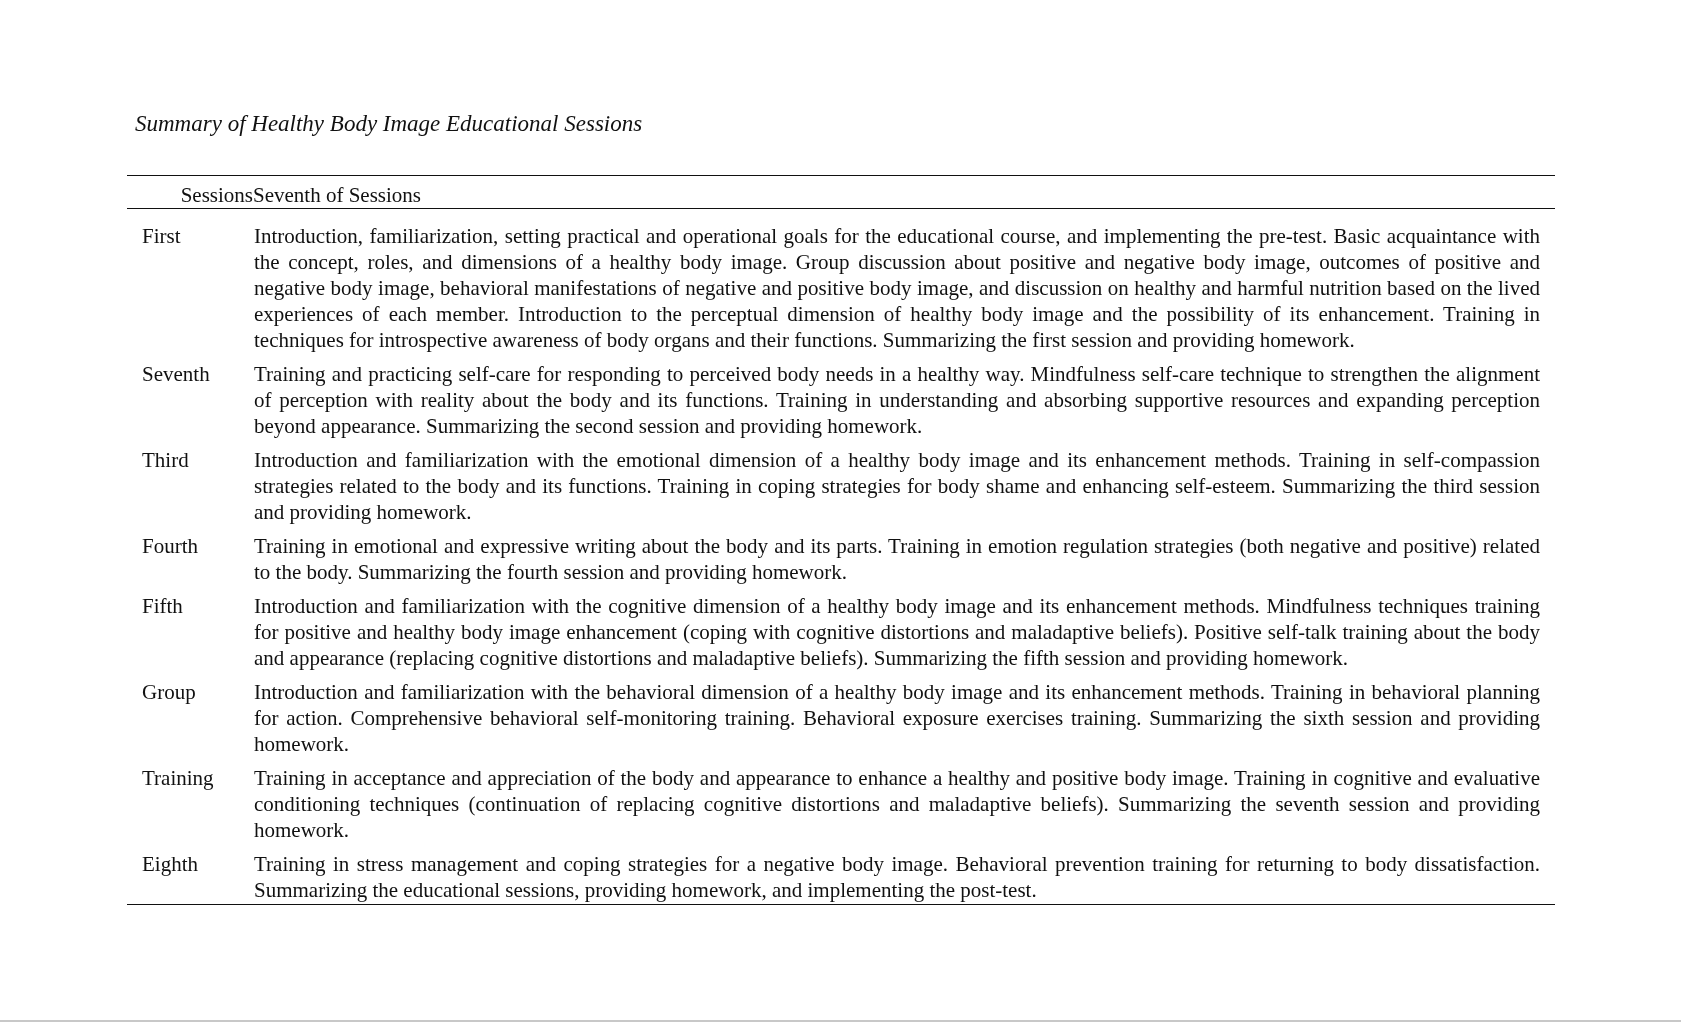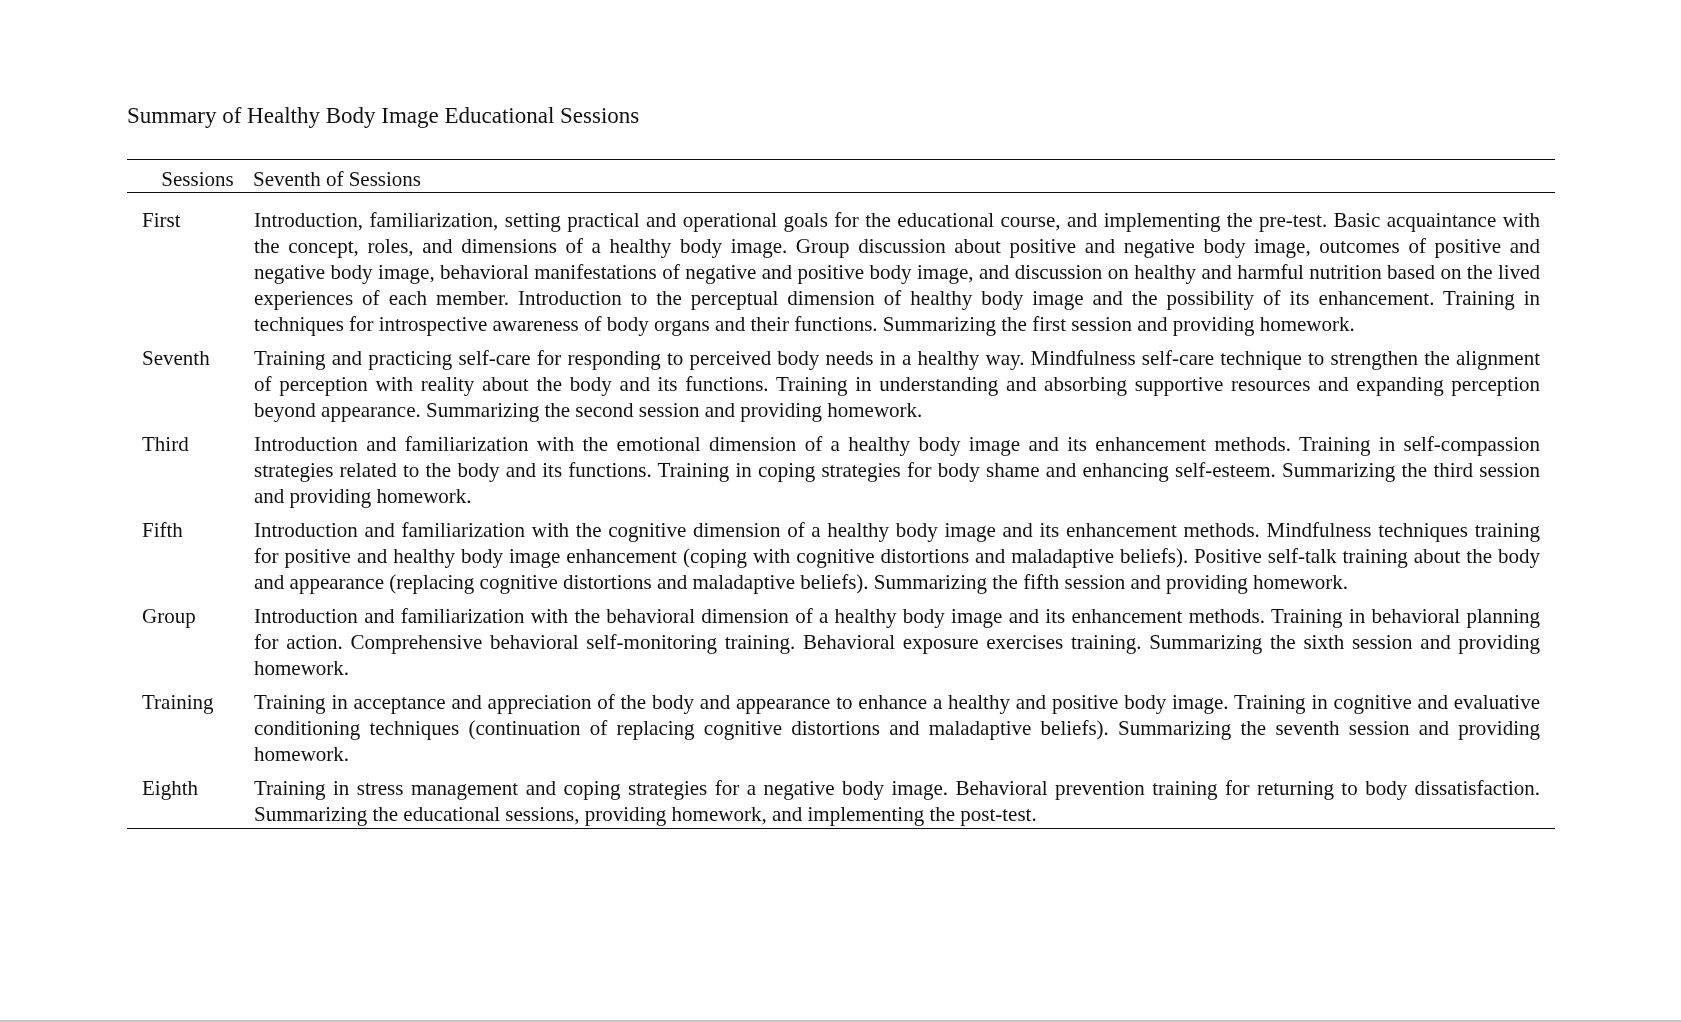--- a/index.html
+++ b/index.html
@@ -15,37 +15,38 @@
       font-family: "Liberation Serif", "DejaVu Serif", serif;
       color: #111111;
     }
     .page {
       position: absolute;
       left: 127px;
       top: 98px;
       width: 1428px;
     }
     .table-title {
+      font-style: italic;
       font-size: 23px;
       line-height: 36px;
-      margin: 0;
+      margin: 8px;
       height: 61px;
       color: #111;
     }
     table.sessions-table {
       width: 1428px;
       border-collapse: collapse;
       border-top: 1.5px solid #111;
       border-bottom: 1.5px solid #111;
       font-size: 21px;
       line-height: 26px;
     }
     table.sessions-table thead th {
       font-weight: normal;
-      text-align: center;
+      text-align: right;
       padding: 6px 0 0 0;
       height: 25px;
       border-bottom: 1.5px solid #111;
       vertical-align: top;
     }
     table.sessions-table th.col-session,
     table.sessions-table td.col-session {
       width: 110px;
       padding-left: 15px;
       vertical-align: top;
@@ -96,20 +97,24 @@
       </tr>
       <tr>
         <td class="col-session">Seventh</td>
         <td class="col-summary">Training and practicing self-care for responding to perceived body needs in a healthy way. Mindfulness self-care technique to strengthen the alignment of perception with reality about the body and its functions. Training in understanding and absorbing supportive resources and expanding perception beyond appearance. Summarizing the second session and providing homework.</td>
       </tr>
       <tr>
         <td class="col-session">Third</td>
         <td class="col-summary">Introduction and familiarization with the emotional dimension of a healthy body image and its enhancement methods. Training in self-compassion strategies related to the body and its functions. Training in coping strategies for body shame and enhancing self-esteem. Summarizing the third session and providing homework.</td>
       </tr>
       <tr>
+        <td class="col-session">Fourth</td>
+        <td class="col-summary">Training in emotional and expressive writing about the body and its parts. Training in emotion regulation strategies (both negative and positive) related to the body. Summarizing the fourth session and providing homework.</td>
+      </tr>
+      <tr>
         <td class="col-session">Fifth</td>
         <td class="col-summary">Introduction and familiarization with the cognitive dimension of a healthy body image and its enhancement methods. Mindfulness techniques training for positive and healthy body image enhancement (coping with cognitive distortions and maladaptive beliefs). Positive self-talk training about the body and appearance (replacing cognitive distortions and maladaptive beliefs). Summarizing the fifth session and providing homework.</td>
       </tr>
       <tr>
         <td class="col-session">Group</td>
         <td class="col-summary">Introduction and familiarization with the behavioral dimension of a healthy body image and its enhancement methods. Training in behavioral planning for action. Comprehensive behavioral self-monitoring training. Behavioral exposure exercises training. Summarizing the sixth session and providing homework.</td>
       </tr>
       <tr>
         <td class="col-session">Training</td>
         <td class="col-summary">Training in acceptance and appreciation of the body and appearance to enhance a healthy and positive body image. Training in cognitive and evaluative conditioning techniques (continuation of replacing cognitive distortions and maladaptive beliefs). Summarizing the seventh session and providing homework.</td>

